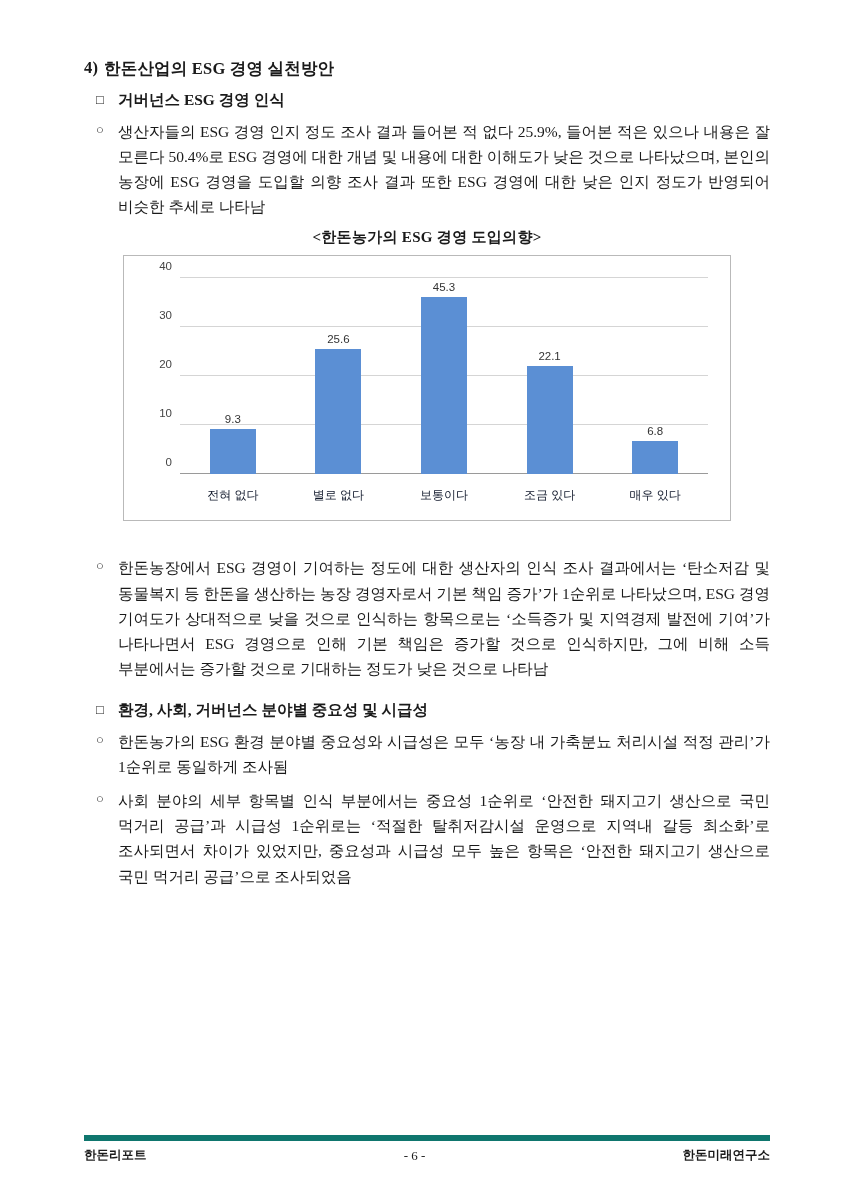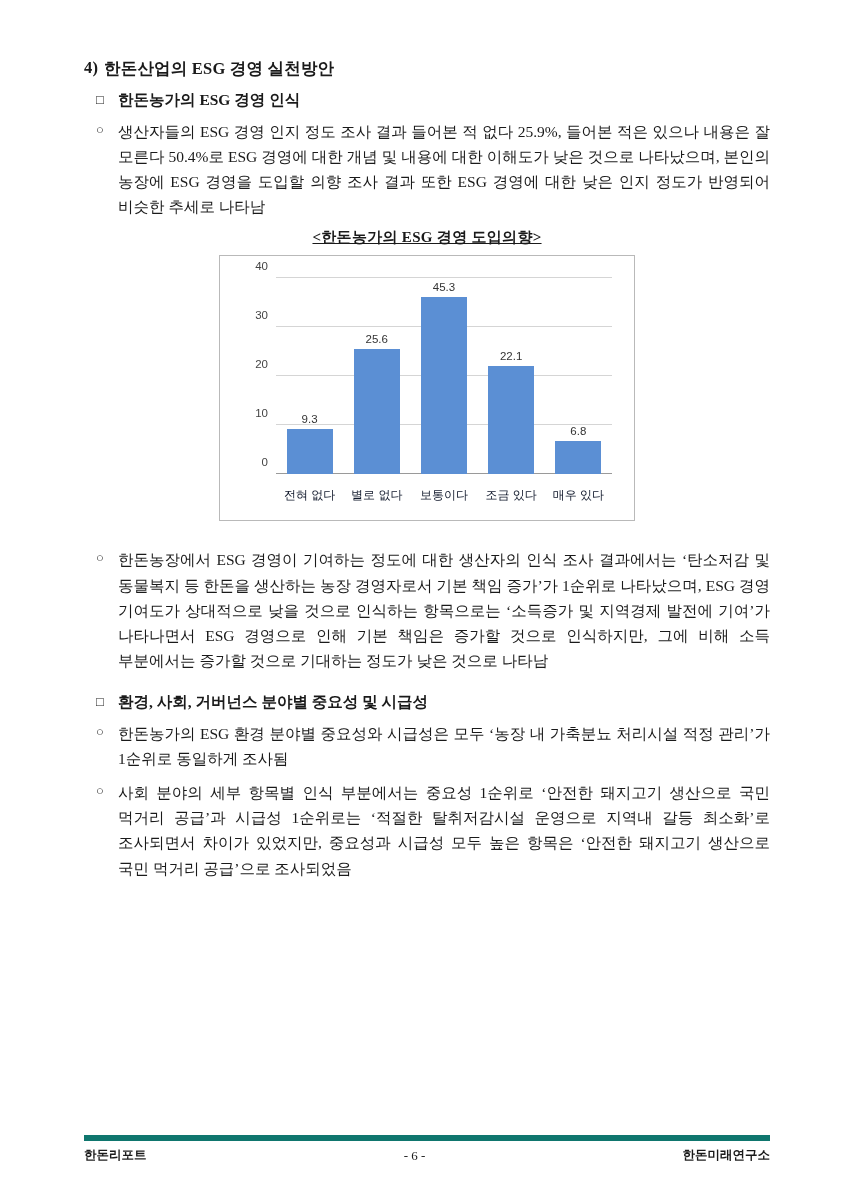--- a/index.html
+++ b/index.html
@@ -71,32 +71,31 @@
     word-break: keep-all;
   }
   .lvl2 .tx { flex: 1 1 auto; }
   .lvl1 .tx { flex: 1 1 auto; }
 
   .gap-sm { height: 10px; }
   .gap-md { height: 18px; }
 
   
   .chart-wrap {
-    margin: 8px 0 8px 0;
+    margin: 8px 0 16px 0;
     text-align: center;
-    text-decoration: underline;
   }
   .chart-title {
     font-size: 15px;
     font-weight: bold;
     margin-bottom: 8px;
     letter-spacing: 0.3px;
   }
   .chart-box {
-    width: 416px;
+    width: 608px;
     height: 266px;
     margin: 0 auto;
     border: 1px solid #b9b9b9;
     background: #ffffff;
     position: relative;
     box-sizing: border-box;
   }
   .plot {
     position: absolute;
     left: 56px;
@@ -192,21 +191,21 @@
 <div class="page">
   <div class="content">
 
     <div class="lvl1">
       <span class="mk">4)</span>
       <span class="tx">한돈산업의 ESG 경영 실천방안</span>
     </div>
 
     <div class="lvl2">
       <span class="mk">□</span>
-      <span class="tx">한돈농가의 ESG 경영 인식</span>
+      <span class="tx">거버넌스 ESG 경영 인식</span>
     </div>
 
     <div class="lvl3">
       <span class="mk">○</span>
       <span class="tx">생산자들의 ESG 경영 인지 정도 조사 결과 들어본 적 없다 25.9%, 들어본 적은 있으나 내용은 잘 모른다 50.4%로 ESG 경영에 대한 개념 및 내용에 대한 이해도가 낮은 것으로 나타났으며, 본인의 농장에 ESG 경영을 도입할 의향 조사 결과 또한 ESG 경영에 대한 낮은 인지 정도가 반영되어 비슷한 추세로 나타남</span>
     </div>
 
     <div class="chart-wrap">
       <div class="chart-title">&lt;한돈농가의 ESG 경영 도입의향&gt;</div>
       <div class="chart-box">

